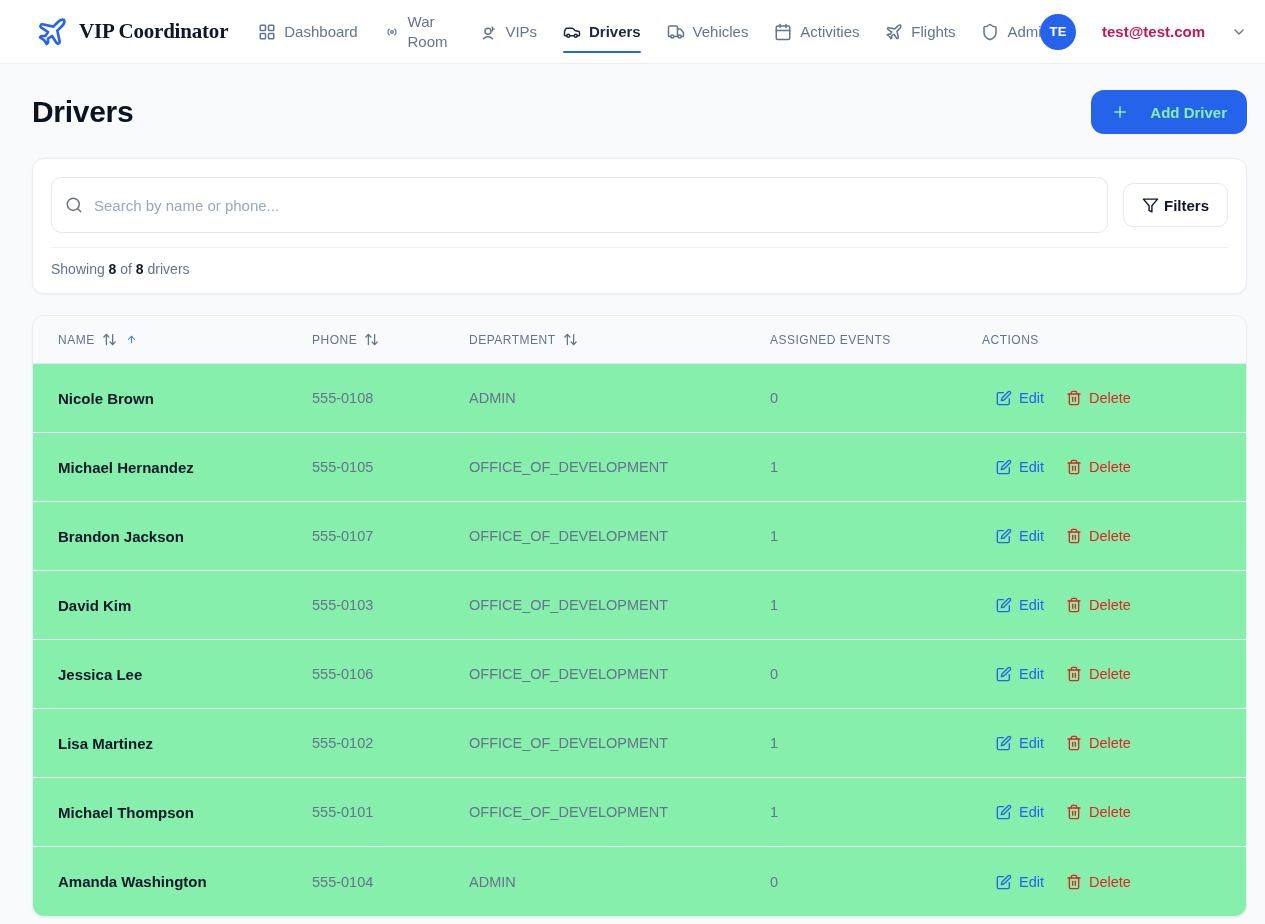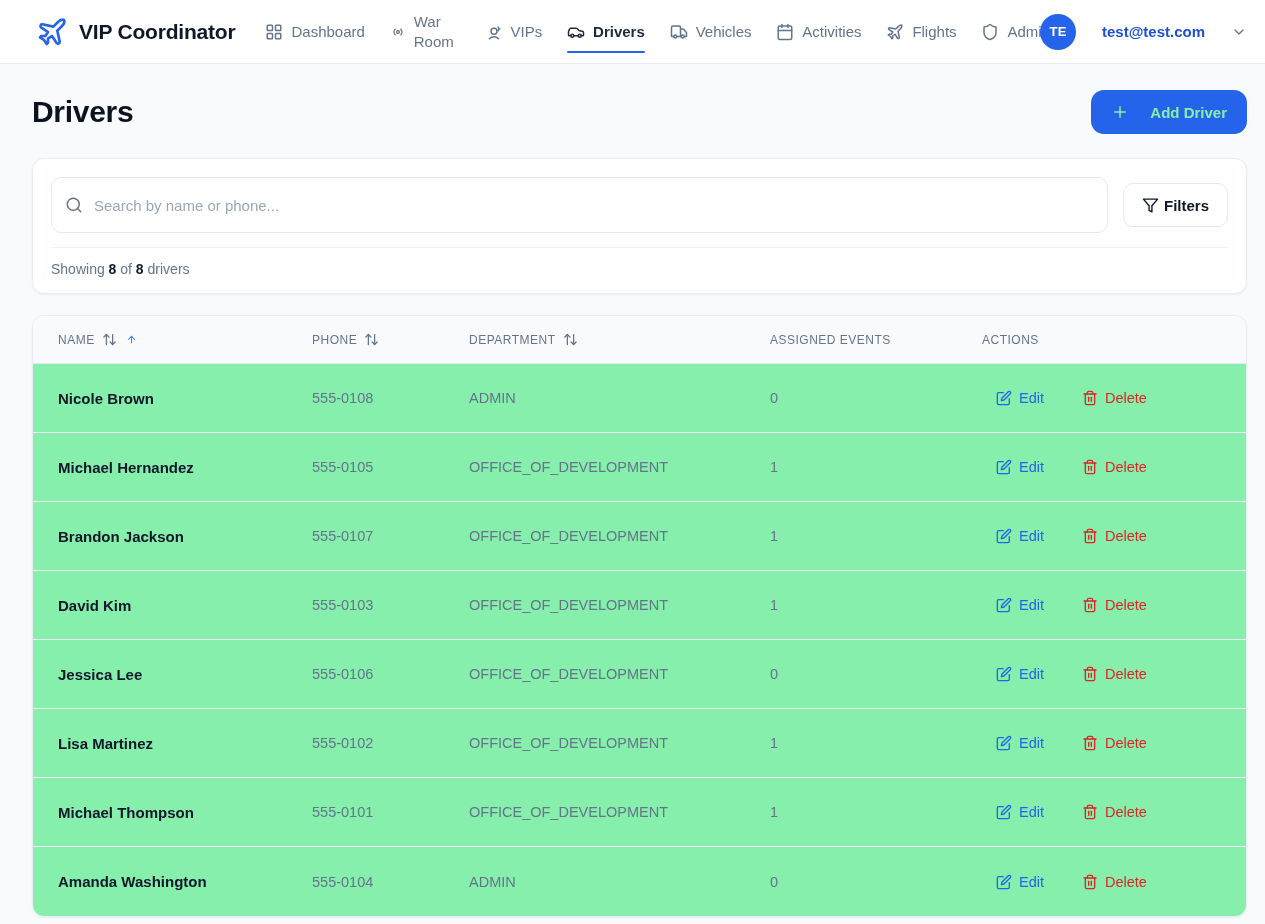--- a/index.html
+++ b/index.html
@@ -10,41 +10,41 @@
     font-family:"Liberation Sans", sans-serif;
     -webkit-font-smoothing:antialiased;
   }
   svg { display:block; flex:none; }
 
   
   .topbar {
     height:64px; background:#ffffff; border-bottom:1px solid #e8edf3;
     display:flex; align-items:center; padding:0 18px 0 36px;
   }
-  .brand { display:flex; align-items:center; gap:11px; flex:none; }
+  .brand { display:flex; align-items:center; gap:11px; flex:none;font-family:Liberation Serif, serif; }
   .brand-name { font-size:21px; font-weight:800; letter-spacing:-0.2px; color:#0f172a; white-space:nowrap; }
   .nav { flex:1; display:flex; align-items:center; justify-content:space-between; margin:0 10px 0 30px; }
   .nav-item {
     display:flex; align-items:center; gap:8px; color:#64748b;
     font-size:15px; font-weight:500; cursor:pointer; position:relative;
     padding:4px 0; white-space:nowrap;
   }
   .nav-item .wrap { white-space:normal; width:46px; line-height:1.3; }
   .nav-item.active { color:#1e293b; font-weight:600; }
   .nav-item.active::after {
     content:""; position:absolute; left:0; right:0; bottom:-8px;
     height:2px; background:#2563eb; border-radius:1px;
   }
   .user { display:flex; align-items:center; gap:26px; margin-left:-20px; position:relative; z-index:5; cursor:pointer; }
   .avatar {
     width:36px; height:36px; border-radius:50%; background:#2563eb; color:#fff;
     display:flex; align-items:center; justify-content:center;
     font-size:13px; font-weight:700; letter-spacing:.3px;
   }
-  .user-email { font-size:15px; font-weight:700; color:#1d4ed8; }
+  .user-email { font-size:15px; font-weight:700; color:#be185d; }
   .chev { color:#6b7280; }
 
   
   .content { padding:0 18px 0 32px; }
   .page-head { display:flex; align-items:center; justify-content:space-between; margin-top:26px; }
   .page-title { margin:0; font-size:30px; font-weight:800; color:#0b1220; letter-spacing:-0.3px; }
   .btn-primary {
     display:flex; align-items:center; gap:21px; height:44px; padding:0 20px;
     background:#2563eb; color:#86efac; border:none; border-radius:13px;
     font-size:15px; font-weight:600; cursor:pointer; font-family:inherit;
@@ -84,21 +84,21 @@
     font-size:12px; font-weight:400; letter-spacing:.5px; text-transform:uppercase;
     color:#64748b;
   }
   .th.sortable { cursor:pointer; }
   .sort-icon { color:#64748b; }
   .sort-active { color:#3b82f6; margin-left:2px; }
   .row { height:69px; border-bottom:1px solid #eef1f5; background:#86efac; }
   .row:last-child { border-bottom:none; }
   .cell-name { font-size:15px; font-weight:700; color:#0f172a; }
   .cell-muted { font-size:14.5px; color:#64748b; }
-  .cell-actions { display:flex; align-items:center; gap:38px; padding-left:14px; }
+  .cell-actions { display:flex; align-items:center; gap:22px; padding-left:14px; }
   .link { display:flex; align-items:center; gap:7px; font-size:14.5px; font-weight:500; cursor:pointer; background:none; border:none; padding:0; font-family:inherit; }
   .link-edit { color:#2563eb; }
   .link-delete { color:#dc2626; }
 </style>
 </head>
 <body>
 
 <header class="topbar">
   <div class="brand">
     <span>

